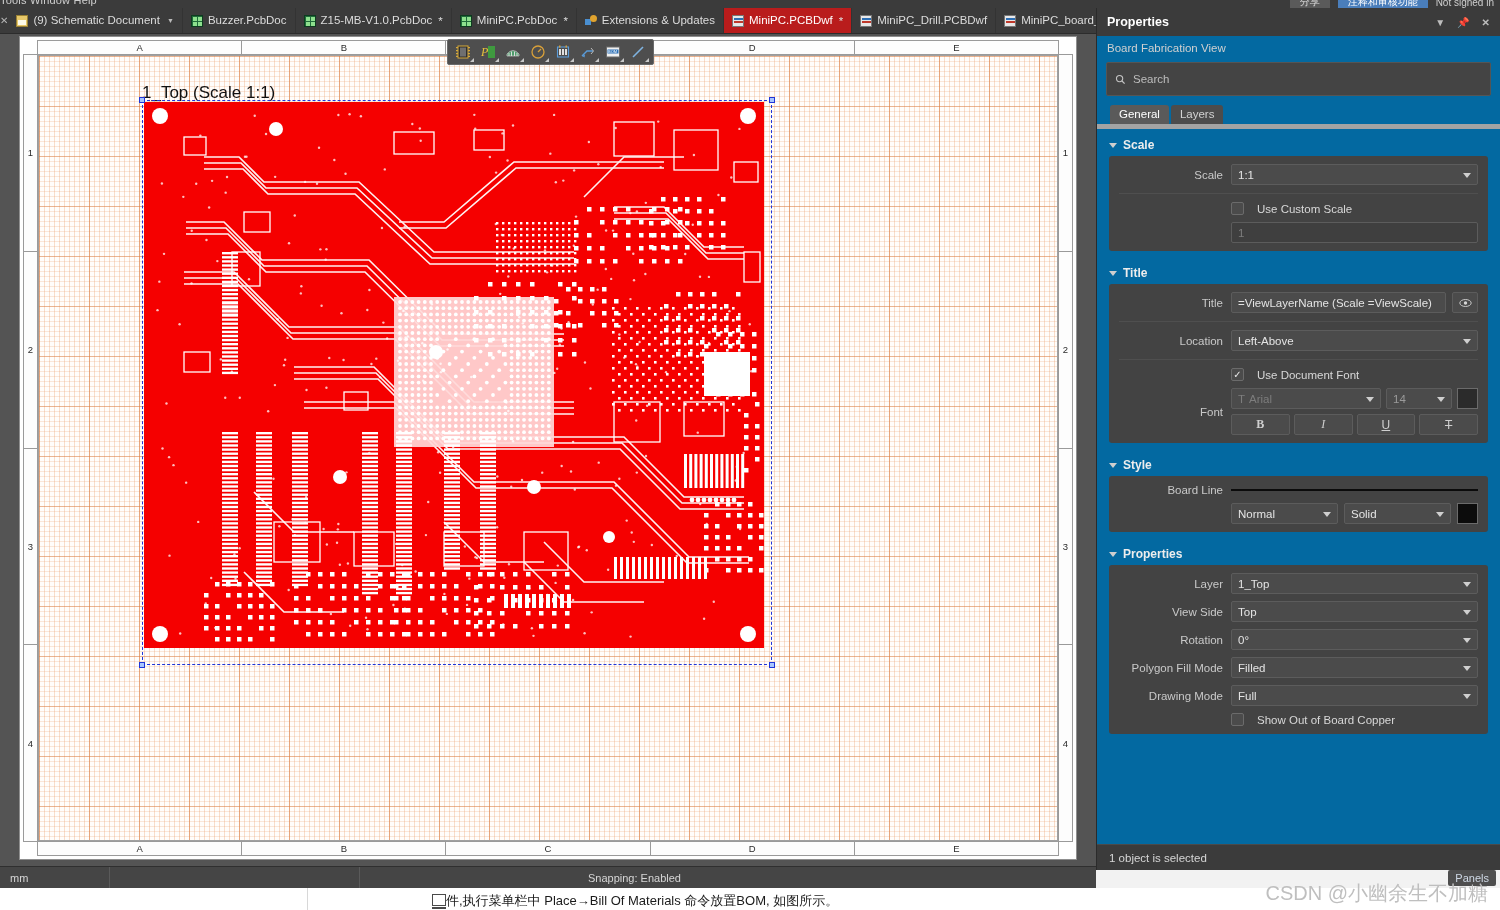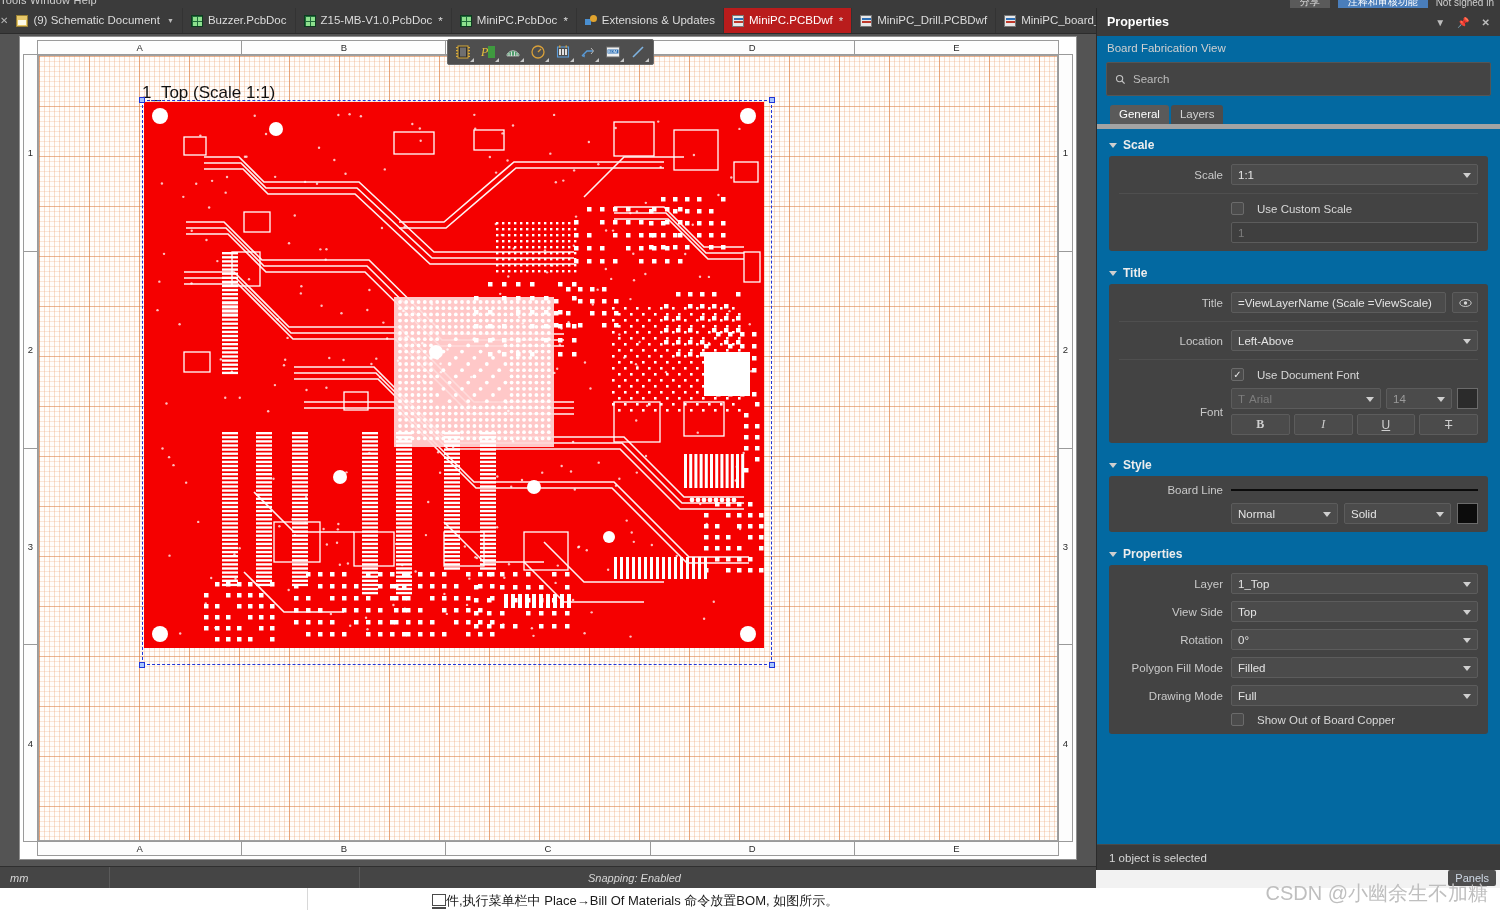--- a/index.html
+++ b/index.html
@@ -147,21 +147,21 @@
   }
   svg.pcb { position: absolute; left: 0; top: 0; }
 
   
   .statusbar {
     position: absolute; top: 866px; left: 0; width: 1096px; height: 22px;
     background: #454545; color: #d6d6d6; font-size: 11px;
     display: flex; align-items: center;
     border-top: 1px solid #2f2f2f;
   }
-  .status-seg { padding: 0 10px; height: 100%; display: flex; align-items: center; font-style: italic; }
+  .status-seg { padding: 0 10px; height: 100%; display: flex; align-items: center; }
   .status-seg.b { border-right: 1px solid #5a5a5a; }
   .spacer { flex: 1; }
 
   
   .float-toolbar {
     position: absolute; left: 447px; top: 39px;
     height: 26px; background: #4e4e4e;
     border: 1px solid #6a6a6a; border-radius: 2px;
     display: flex; align-items: center; padding: 0 3px; gap: 1px;
     z-index: 20;

